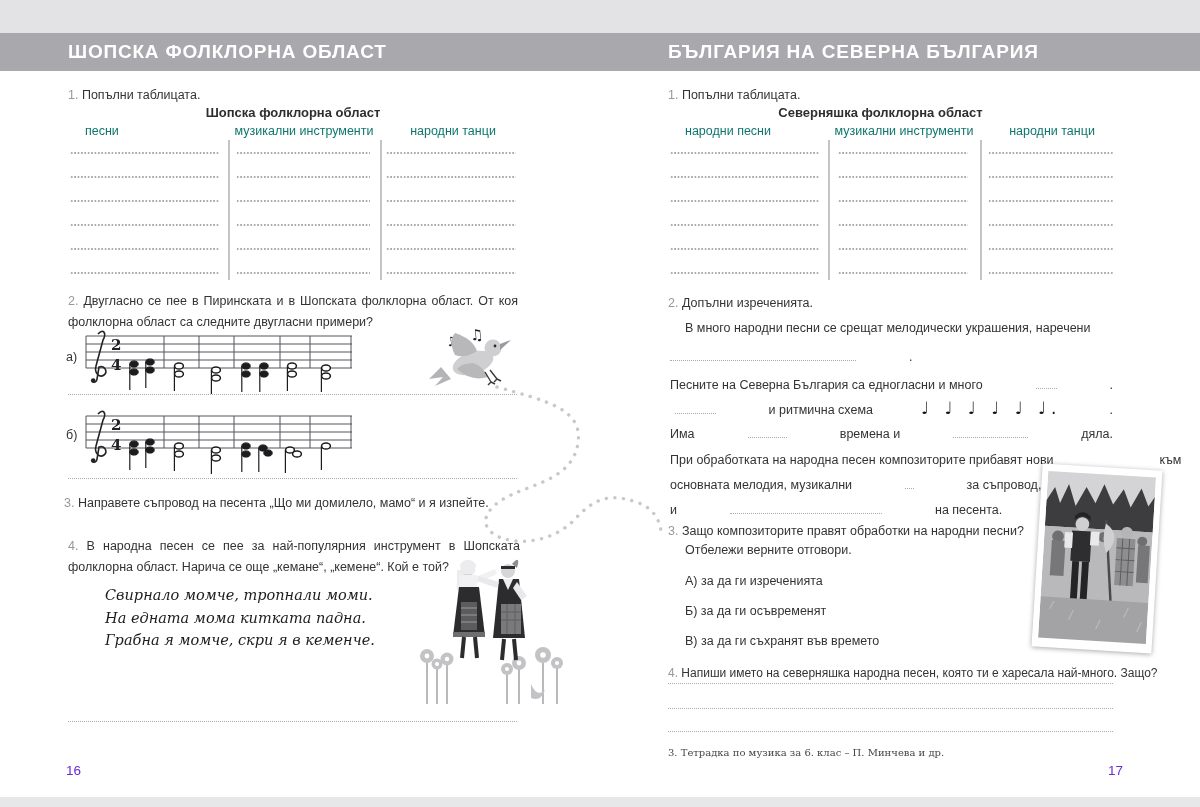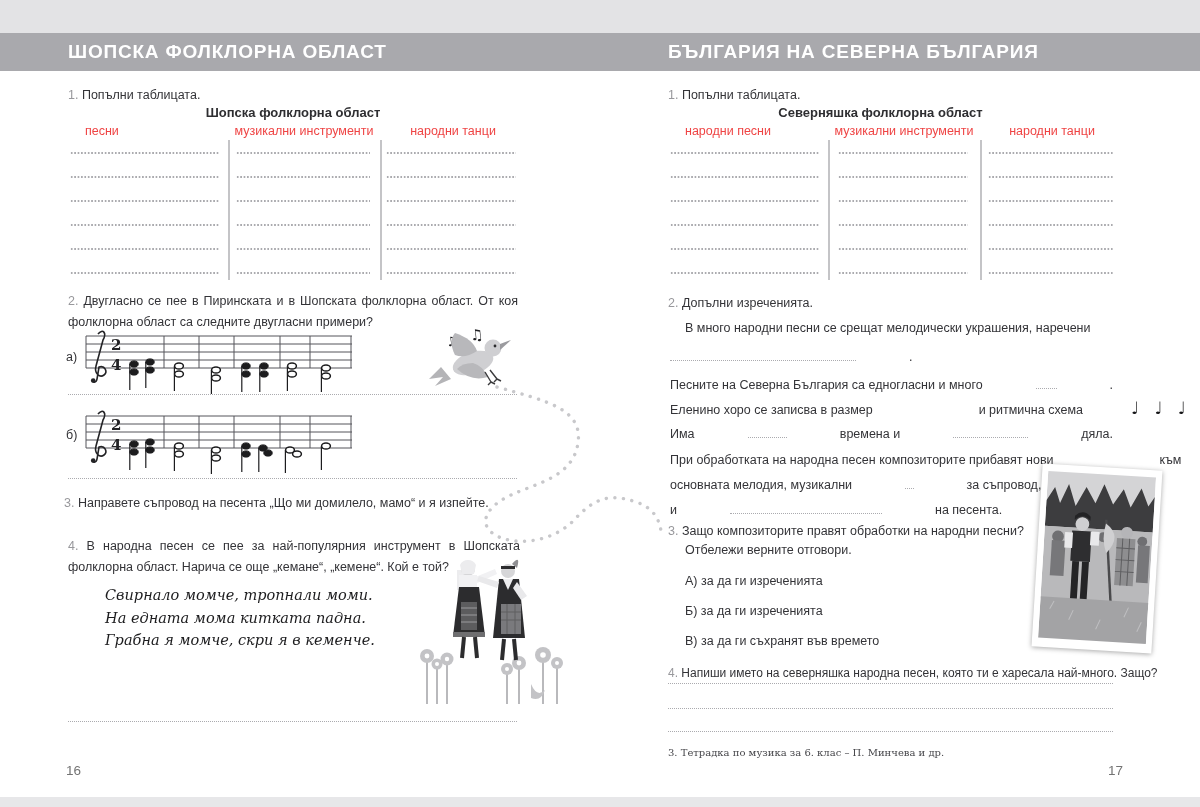--- a/index.html
+++ b/index.html
@@ -12,37 +12,37 @@
   .strip-bottom{bottom:0;left:0;width:1200px;height:10px;background:#e7e7e9;}
   .banner{top:33px;left:0;width:1200px;height:38px;background:#a9a9ad;}
   .banner-title{
     top:33px;height:38px;line-height:38px;color:#ffffff;font-weight:bold;
     font-size:19px;letter-spacing:0.8px;white-space:nowrap;
   }
   .tasknum{color:#98989c;}
   .taskline{white-space:nowrap;}
   .para{text-align:justify;line-height:20.5px;}
   .tbl-title{font-weight:bold;font-size:13px;text-align:center;color:#2e2e31;}
-  .colhead{font-size:12.5px;color:#ef4444;white-space:nowrap;}
+  .colhead{font-size:12.5px;color:#0f766e;white-space:nowrap;}
   .colhead.center{text-align:center;}
   .vrule{width:2px;background:#c4c4c7;top:140px;height:140px;}
   .dotgrid{
     top:141px;height:144px;
     background-image:radial-gradient(circle at 1.5px 12px,#ababaf 0.85px,transparent 1.05px);
     background-size:3.4px 24px;
   }
   .dl{height:2px;border-bottom:1.6px dotted #ababaf;}
   .fline{display:flex;align-items:baseline;width:445px;line-height:20px;gap:48px;}
   .fline .bflex{flex:1;height:11px;border-bottom:1.6px dotted #ababaf;margin:0 5px;}
   .fline .bfix{height:11px;border-bottom:1.6px dotted #ababaf;margin:0 5px;}
   .fline span{white-space:nowrap;}
   .notes{font-family:"DejaVu Sans",sans-serif;font-size:17px;letter-spacing:5px;color:#151517;}
   .poem{font-family:"DejaVu Serif",serif;font-style:italic;font-size:14.5px;line-height:22.5px;color:#1c1c1e;}
   .footnote{font-family:"DejaVu Serif",serif;font-size:10px;color:#454549;}
-  .pagenum{font-size:13.5px;color:#737373;text-align:center;}
+  .pagenum{font-size:13.5px;color:#6d28d9;text-align:center;}
   .note-glyph{font-family:"DejaVu Sans",sans-serif;color:#1f1f22;}
   .polaroid{
     top:467px;left:1037px;width:120px;height:183px;background:#ffffff;
     box-shadow:0 1px 5px rgba(0,0,0,0.35);transform:rotate(3.5deg);padding:6px 6px 8px 6px;box-sizing:border-box;
   }
 </style>
 </head>
 <body>
 
 <div class="abs strip-top"></div>
@@ -311,21 +311,20 @@
   <div class="abs fline" style="left:670px;top:347px;">
     <div class="bfix" style="width:186px;margin-left:0;"></div>
       <span>.</span>
   </div>
   <div class="abs fline" style="left:670px;top:375px;width:443px;">
     <span>Песните на Северна България са едногласни и много</span>
       <div class="bflex"></div>
       <span>.</span>
   </div>
   <div class="abs fline" style="left:670px;top:398px;width:443px;">
-    <span>Еленино хоро се записва в размер</span>
       <div class="bfix" style="width:92px;"></div>
       <span>и ритмична схема</span>
     <span class="notes">♩ ♩ ♩ ♩ ♩ ♩.</span>
     <span>.</span>
   </div>
   <div class="abs fline" style="left:670px;top:424px;width:443px;">
     <span>Има</span>
       <div class="bfix" style="width:46px;"></div>
     <span>времена и</span>
       <div class="bfix" style="width:88px;"></div>
@@ -346,21 +345,21 @@
       <div class="bfix" style="width:152px;"></div>
       <span>на песента.</span>
   </div>
 
   <div class="abs taskline" style="left:668px;top:524px;">
     <span class="tasknum">3.</span>
     <span>Защо композиторите правят обработки на народни песни?</span>
   </div>
   <div class="abs taskline" style="left:685px;top:543px;">Отбележи верните отговори.</div>
   <div class="abs taskline" style="left:685px;top:574px;">А) за да ги изреченията</div>
-  <div class="abs taskline" style="left:685px;top:604px;">Б) за да ги изреченията</div>
+  <div class="abs taskline" style="left:685px;top:604px;">Б) за да ги осъвременят</div>
   <div class="abs taskline" style="left:685px;top:634px;">В) за да ги съхранят във времето</div>
 
   <div class="abs polaroid">
     <svg width="108" height="169" viewBox="0 0 110 170">
       <rect x="0" y="0" width="110" height="60" fill="#d4d4d6"></rect>
       <path d="M0 30 L8 16 14 32 22 12 30 34 40 14 50 30 58 10 68 30 78 14 86 32 96 12 104 30 110 20 110 56 0 56 Z" fill="#3d3d3f"></path>
       <rect x="0" y="56" width="110" height="74" fill="#b9b9bb"></rect>
       <circle cx="14" cy="66" r="6" fill="#6f6f72"></circle>
         <circle cx="60" cy="64" r="5" fill="#6f6f72"></circle>
         <circle cx="100" cy="66" r="5" fill="#6f6f72"></circle>

